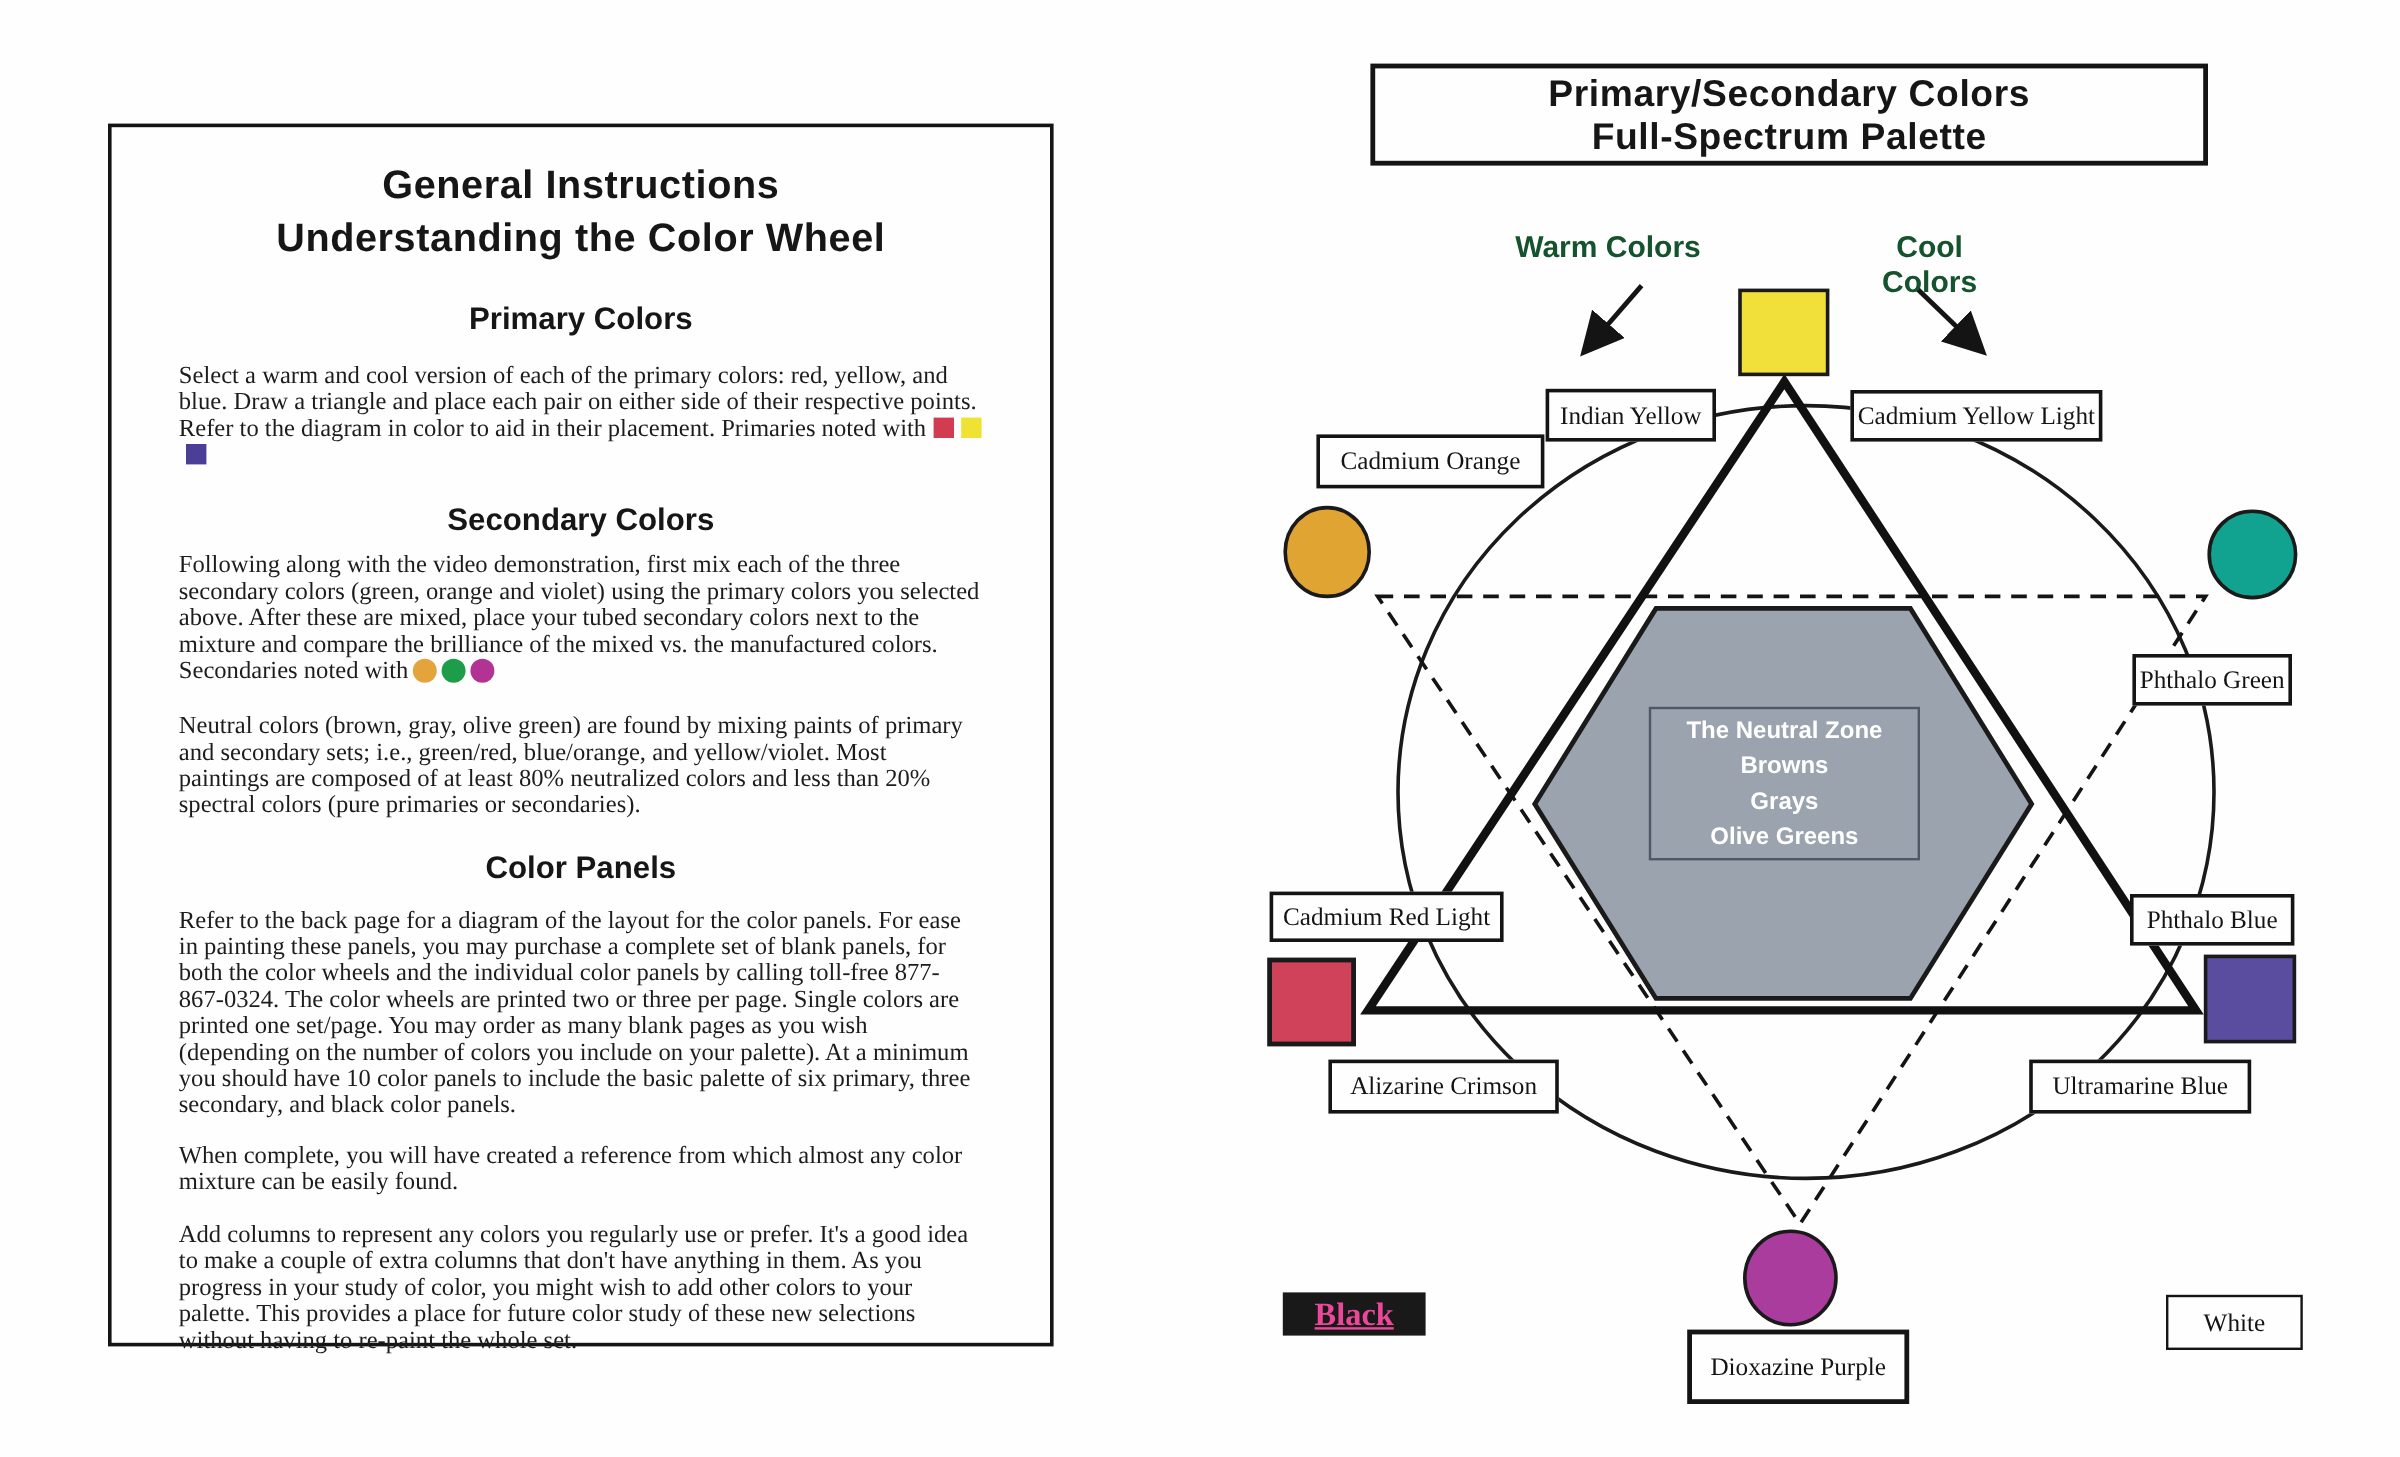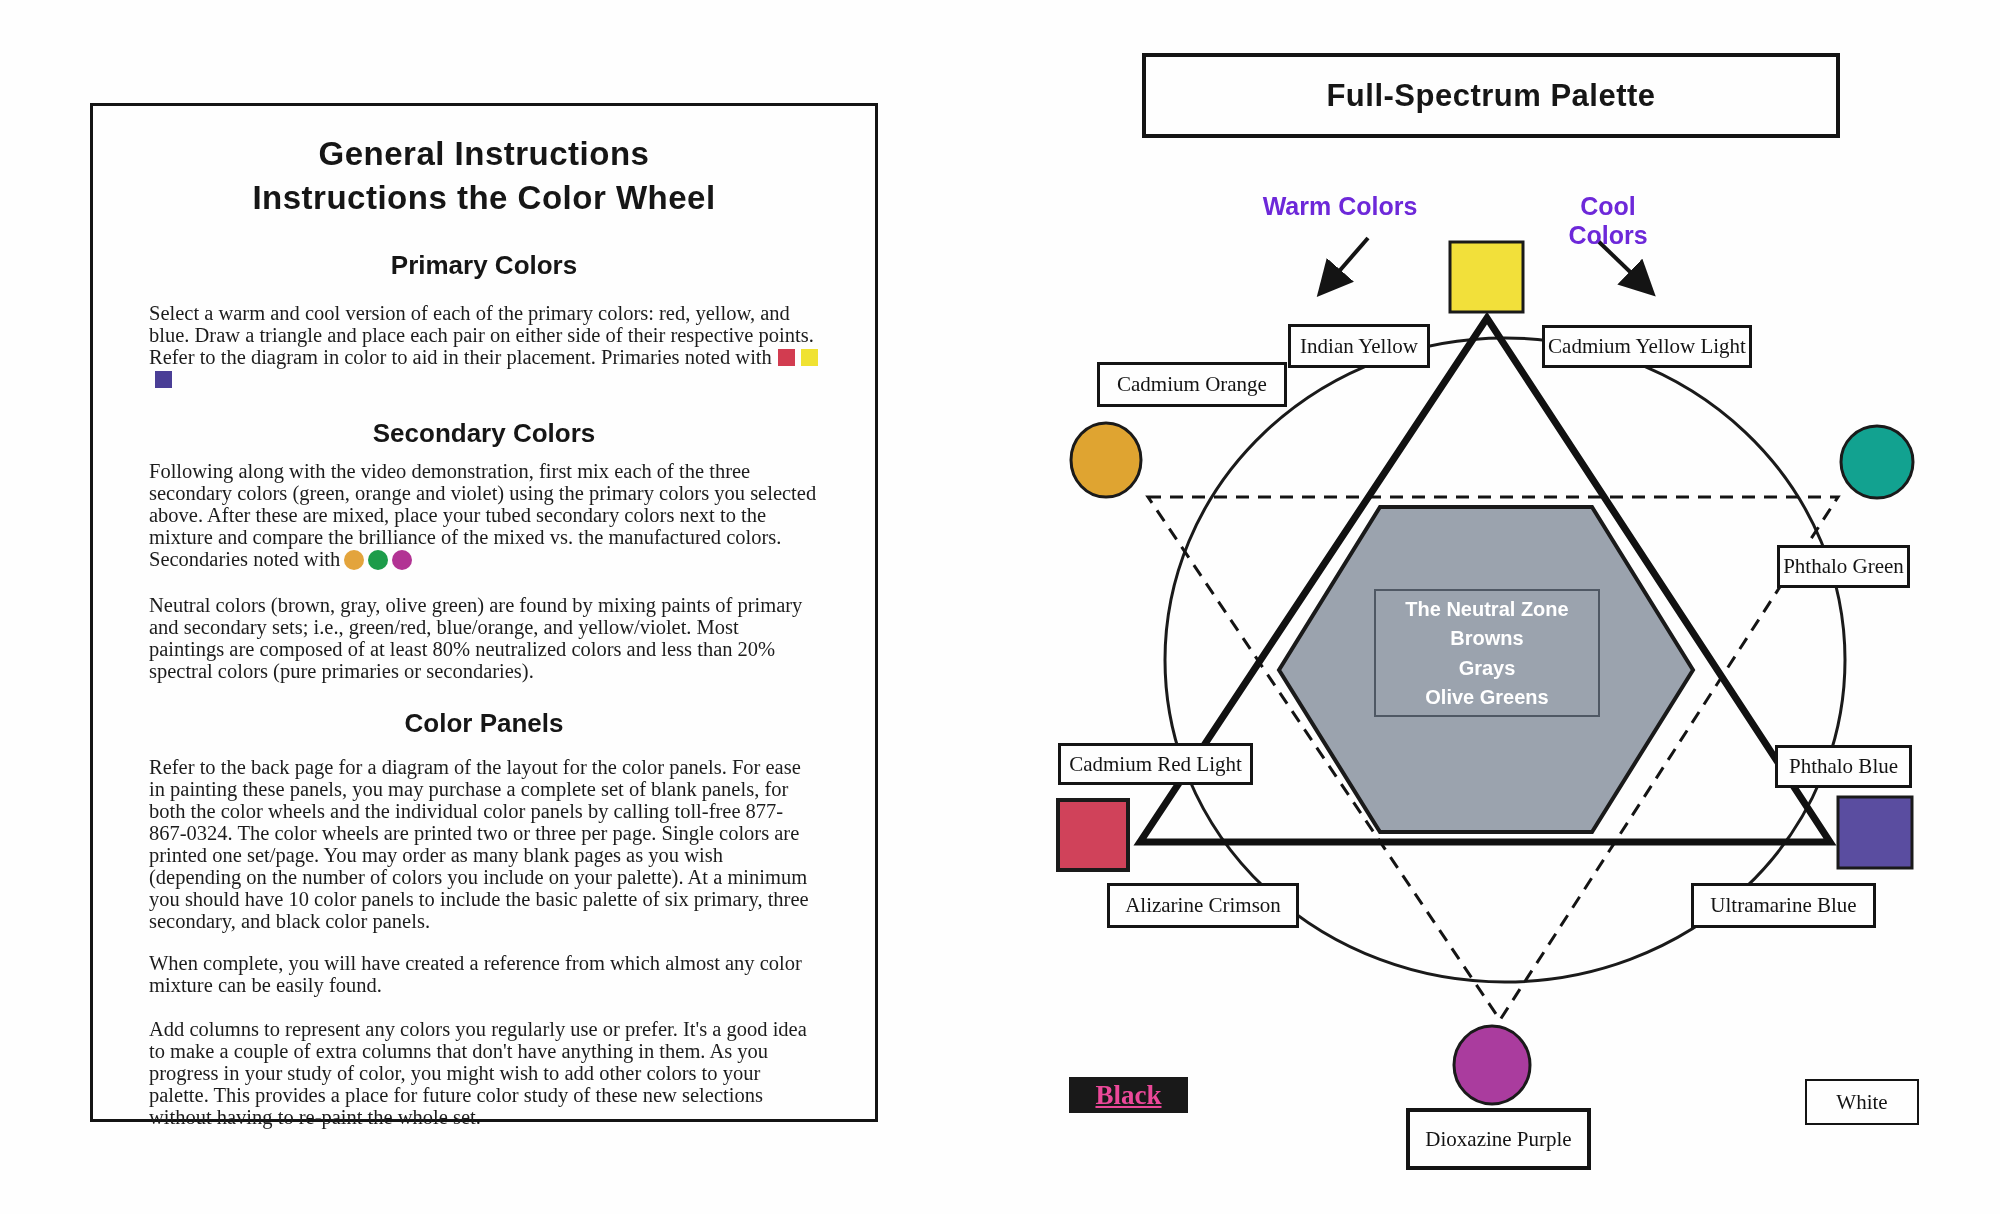--- a/index.html
+++ b/index.html
@@ -33,21 +33,21 @@
              font-size:20px;color:#2a2a2a;}
 
   
   .diag-svg{position:absolute;left:0;top:0;}
   .title-box{position:absolute;left:1142px;top:53px;width:698px;height:85px;box-sizing:border-box;
              border:4px solid #141414;background:#fefefe;display:flex;flex-direction:column;
              align-items:center;justify-content:center;}
   .title-box div{font-family:"Liberation Sans", sans-serif;font-weight:bold;font-size:31px;
                  line-height:36px;color:#161616;letter-spacing:.5px;}
   .temp-label{position:absolute;font-family:"Liberation Sans", sans-serif;font-weight:bold;
-              font-size:25px;color:#6d28d9;text-align:center;}
+              font-size:25px;color:#14532d;text-align:center;}
   .warm{left:1262px;top:192px;width:156px;}
   .cool{left:1540px;top:192px;width:136px;}
   .lbl{position:absolute;box-sizing:border-box;background:#fefefe;border:3px solid #141414;
        display:flex;align-items:center;justify-content:center;font-size:21px;color:#141414;
        white-space:nowrap;}
   .lbl-indian{left:1288px;top:324px;width:142px;height:44px;}
   .lbl-cyl{left:1542px;top:325px;width:210px;height:43px;}
   .lbl-corange{left:1097px;top:362px;width:190px;height:45px;}
   .lbl-pgreen{left:1777px;top:545px;width:133px;height:43px;}
   .lbl-cred{left:1058px;top:743px;width:195px;height:42px;}
@@ -66,21 +66,21 @@
                justify-content:space-evenly;font-family:"Liberation Sans", sans-serif;
                font-weight:bold;font-size:20px;color:#ffffff;line-height:22px;}
 </style>
 </head>
 <body>
 
 <div id="canvas">
 
   <div class="page-box">
     <div class="pg-title t1">General Instructions</div>
-    <div class="pg-title t2">Instructions the Color Wheel</div>
+    <div class="pg-title t2">Understanding the Color Wheel</div>
 
     <div class="sec-head h-primary">Primary Colors</div>
     <p class="body-p p1"><span>Select a  warm and cool version of each  of the primary colors: red, yellow, and blue. Draw a triangle and place each pair on either side of their respective points. Refer to the diagram in color to aid in their placement. Primaries noted with</span><span class="chip-sq" style="background-color: rgb(210, 60, 80);"></span><span class="chip-sq" style="background-color: rgb(240, 226, 50);"></span><span class="chip-sq" style="background-color: rgb(74, 62, 150);"></span></p>
 
     <div class="sec-head h-secondary">Secondary Colors</div>
     <p class="body-p p2"><span>Following along with the video demonstration, first mix each of the three secondary colors (green, orange and violet) using the primary colors you selected above. After these are mixed, place your tubed  secondary colors next to the mixture and compare the brilliance of the mixed vs. the manufactured colors. Secondaries noted with</span><span class="chip-ci" style="background-color: rgb(227, 164, 60);"></span><span class="chip-ci" style="background-color: rgb(29, 156, 74);"></span><span class="chip-ci" style="background-color: rgb(178, 51, 148);"></span></p>
 
     <p class="body-p p3">Neutral colors (brown, gray, olive green) are found by mixing  paints of primary and secondary sets; i.e., green/red, blue/orange, and yellow/violet. Most paintings are composed of at least 80% neutralized colors and less than 20% spectral colors (pure primaries or secondaries).</p>
 
     <div class="sec-head h-panels">Color Panels</div>
@@ -109,20 +109,21 @@
 
     <rect x="1450" y="242" width="73" height="70" stroke="#1a1a1a" stroke-width="3" fill="#f2e03a"></rect>
     <ellipse cx="1106" cy="460" rx="35" ry="37" stroke="#1a1a1a" stroke-width="3" fill="#dfa431"></ellipse>
     <ellipse cx="1877" cy="462" rx="36" ry="36" stroke="#1a1a1a" stroke-width="3" fill="#12a290"></ellipse>
     <rect x="1058" y="800" width="70" height="70" stroke="#1a1a1a" stroke-width="4" fill="#d0425a"></rect>
     <rect x="1838" y="797" width="74" height="71" stroke="#1a1a1a" stroke-width="3" fill="#5a4da0"></rect>
     <ellipse cx="1492" cy="1065" rx="38" ry="39" stroke="#1a1a1a" stroke-width="3" fill="#aa3c9e"></ellipse>
   </svg>
 
   <div class="title-box">
+    <div>Primary/Secondary Colors</div>
     <div>Full-Spectrum Palette</div>
   </div>
 
   <div class="temp-label warm">Warm Colors</div>
   <div class="temp-label cool">Cool Colors</div>
 
   <div class="lbl lbl-indian">Indian Yellow</div>
   <div class="lbl lbl-cyl">Cadmium Yellow Light</div>
   <div class="lbl lbl-corange">Cadmium Orange</div>
   <div class="lbl lbl-pgreen">Phthalo Green</div>

